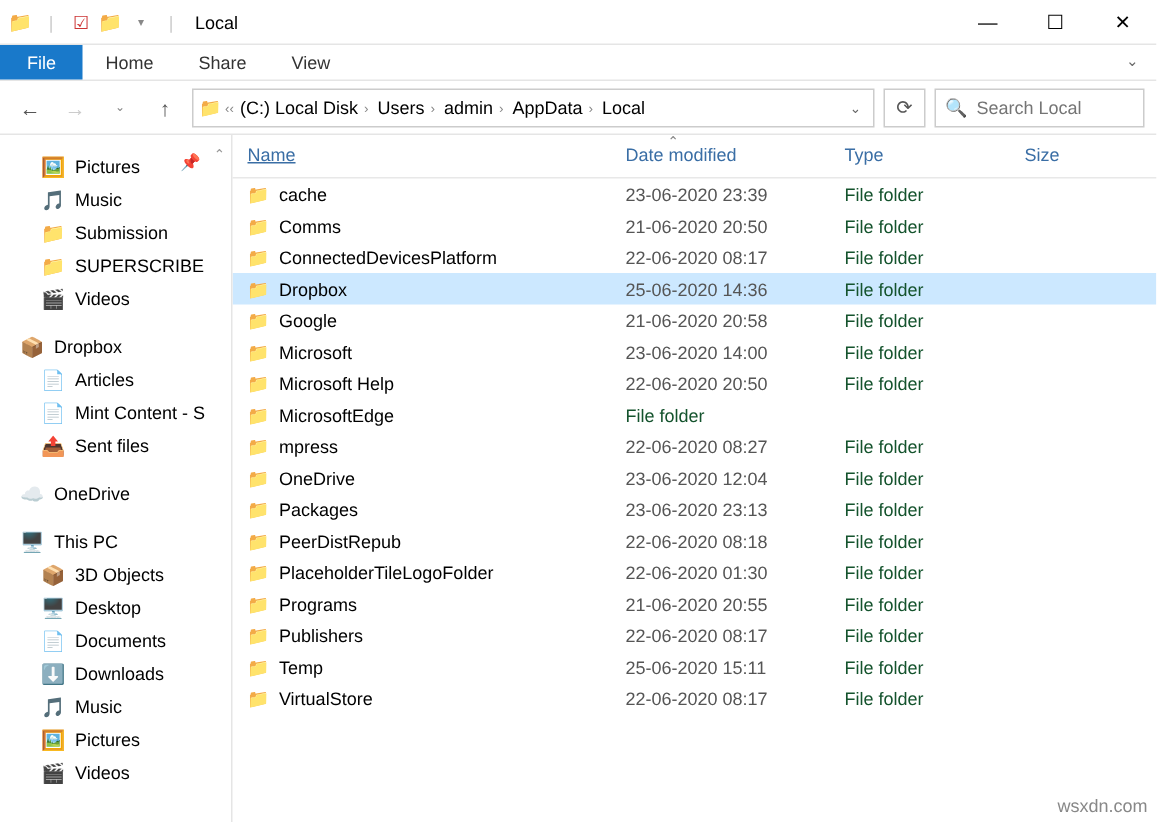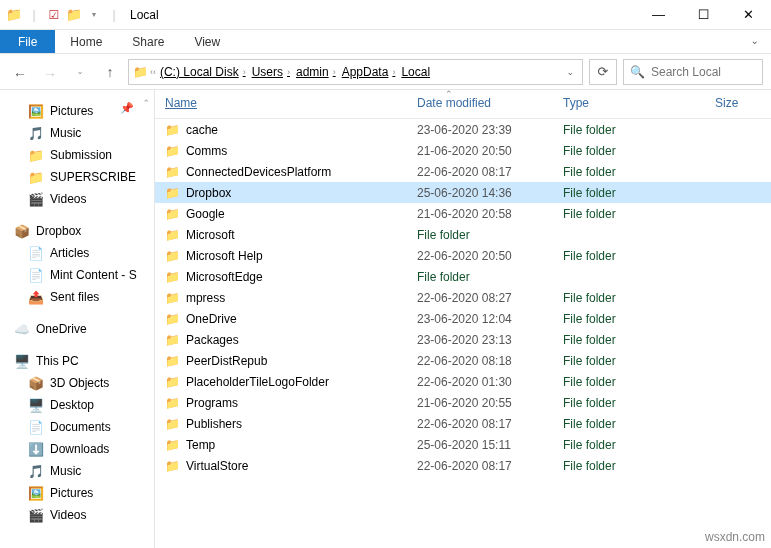--- a/index.html
+++ b/index.html
@@ -16,21 +16,21 @@
     .ribbon { height: 24px; display: flex; align-items: stretch; border-bottom: 1px solid #e5e5e5; }
     .ribbon-tab { padding: 5px 15px; font-size: 12px; color: #333; display: flex; align-items: center; }
     .ribbon-tab.file { background: #1979ca; color: #fff; padding: 11px 18px; }
     .ribbon-caret { margin-left: auto; padding: 5px 12px; color: #666; font-size: 10px; }
     
     .navbar { height: 36px; display: flex; align-items: center; padding: 4px 8px; gap: 6px; border-bottom: 1px solid #e5e5e5; }
     .nav-arrow { width: 24px; height: 24px; display: flex; align-items: center; justify-content: center; font-size: 14px; color: #555; }
     .nav-arrow.disabled { color: #ccc; }
     .nav-caret { font-size: 8px; color: #888; }
     .address { flex: 1; border: 1px solid #ccc; height: 26px; display: flex; align-items: center; padding: 0 4px; font-size: 12px; gap: 2px; }
-    .crumb { display: flex; align-items: center; gap: 4px; padding: 0 2px; text-decoration: underline; }
+    .crumb { display: flex; align-items: center; gap: 4px; padding: 0 2px; }
     .crumb-sep { color: #888; font-size: 9px; }
     .addr-folder { color: #f0c36d; font-size: 12px; }
     .addr-dd { margin-left: auto; font-size: 9px; color: #666; padding: 0 4px; }
     .refresh-btn { width: 28px; height: 26px; border: 1px solid #ccc; display: flex; align-items: center; justify-content: center; font-size: 13px; color: #555; }
     .search-box { width: 140px; border: 1px solid #ccc; height: 26px; display: flex; align-items: center; padding: 0 6px; color: #999; gap: 6px; }
     .search-box input { border: none; outline: none; font-size: 12px; color: #666; width: 100%; }
     
     .body { display: flex; height: calc(548px - 30px - 24px - 36px); }
     
     .sidebar { width: 155px; border-right: 1px solid #e5e5e5; padding: 6px 0; overflow: hidden; position: relative; }
@@ -39,21 +39,21 @@
     .side-item.first { margin-top: 4px; }
     .side-icon { width: 16px; height: 16px; display: inline-flex; align-items: center; justify-content: center; font-size: 13px; }
     .pin { position: absolute; right: 20px; top: 12px; color: #888; font-size: 11px; }
     .scroll-top { position: absolute; right: 4px; top: 8px; font-size: 9px; color: #999; }
     
     .content { flex: 1; display: flex; flex-direction: column; }
     .headers { display: flex; border-bottom: 1px solid #e8e8e8; padding: 6px 0 8px 10px; color: #3a6ea5; font-size: 12px; }
     .col-name { width: 252px; text-decoration: underline; }
     .col-date { width: 146px; }
     .col-type { width: 120px; }
-    .col-size { flex: 1; margin-left: 32px; }
+    .col-size { flex: 1; }
     .sort-ind { position: absolute; left: 290px; top: -1px; font-size: 9px; color: #888; }
     .headers { position: relative; }
     
     .rows { overflow-y: auto; }
     .row { display: flex; align-items: center; padding: 2px 0 2px 10px; height: 21px; }
     .row.selected { background: #cce8ff; }
     .row .cell-name { width: 252px; display: flex; align-items: center; gap: 6px; }
     .row .cell-date { width: 146px; color: #555; }
     .row .cell-type { width: 120px; color: #14532d; }
     
@@ -254,20 +254,21 @@
             <span>Google</span>
           </div>
           <div class="cell-date">21-06-2020 20:58</div>
           <div class="cell-type">File folder</div>
         </div>
         <div class="row">
           <div class="cell-name">
             <span style="color:#f0c36d;">📁</span>
             <span>Microsoft</span>
           </div>
+          <div class="cell-date">23-06-2020 14:00</div>
           <div class="cell-type">File folder</div>
         </div>
         <div class="row">
           <div class="cell-name">
             <span style="color:#f0c36d;">📁</span>
             <span>Microsoft Help</span>
           </div>
           <div class="cell-date">22-06-2020 20:50</div>
           <div class="cell-type">File folder</div>
         </div>

